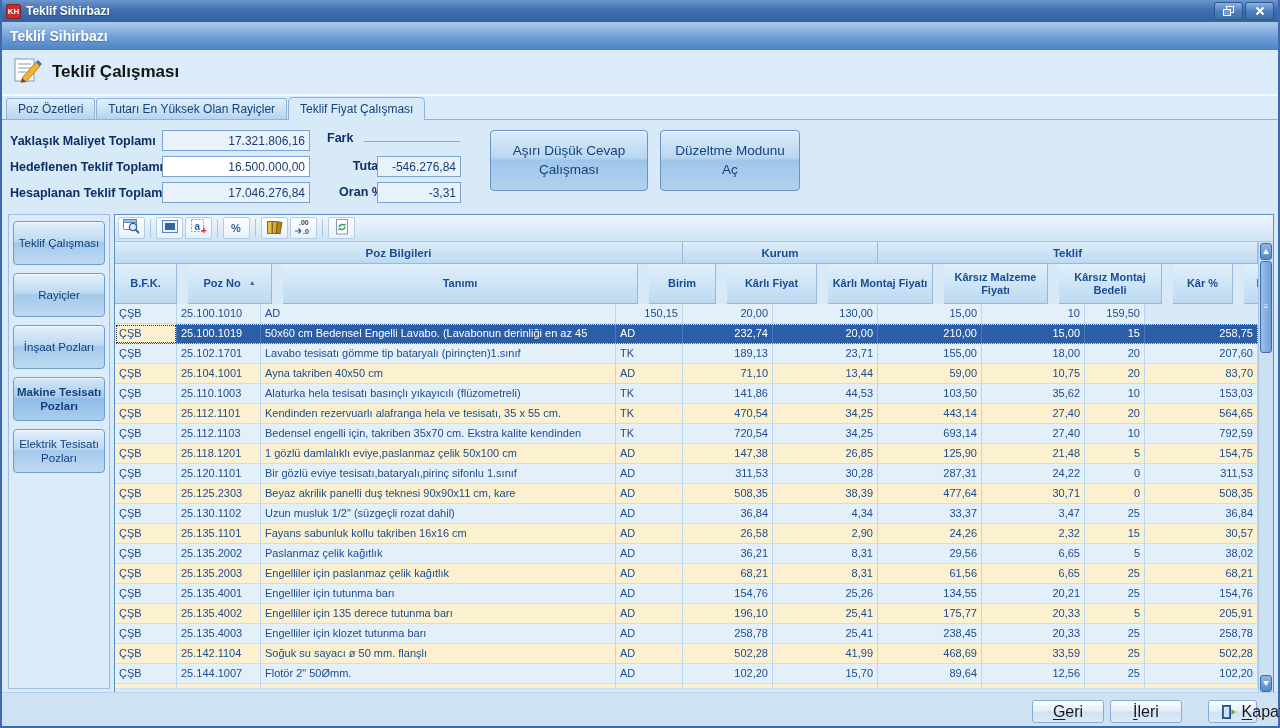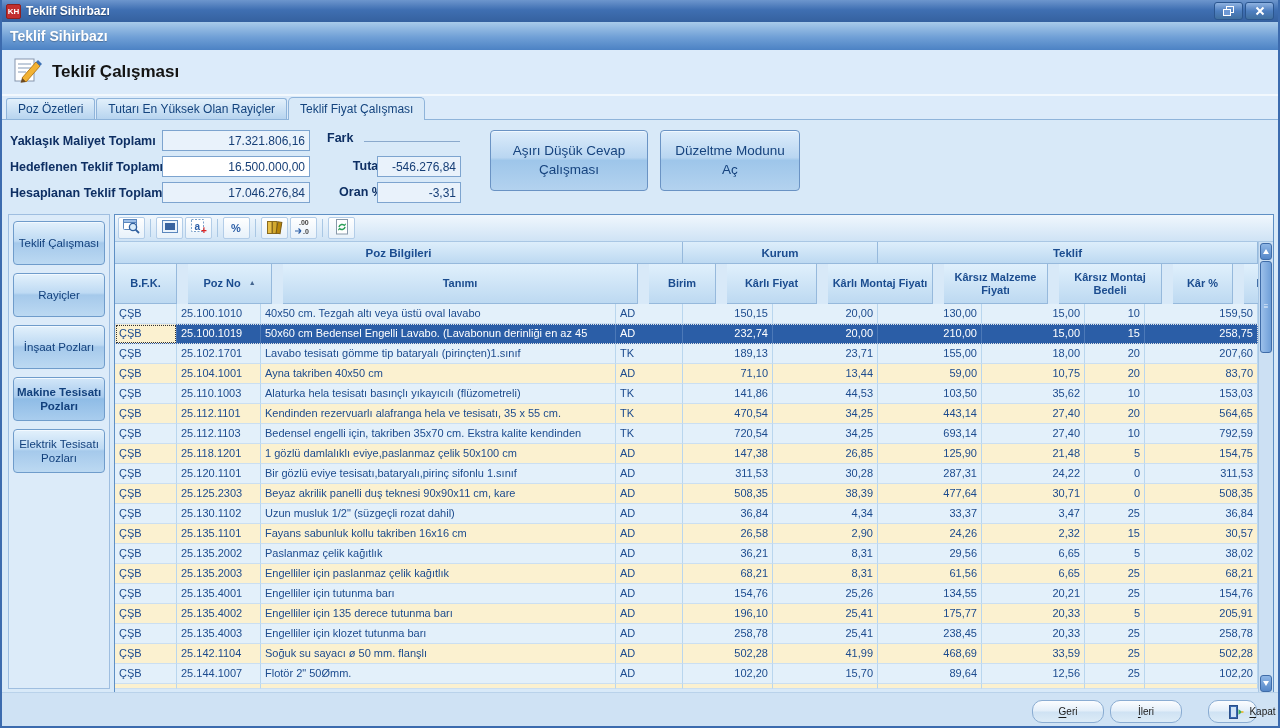--- a/index.html
+++ b/index.html
@@ -109,23 +109,23 @@
     background:linear-gradient(#8fb7e6,#5587c8); display:flex; align-items:center; justify-content:center; }
   .sb-thumb { height:92px; margin:0 1px; border:1px solid #3f6ca8; border-radius:3px;
     background:linear-gradient(90deg,#9cc0ea,#6f9fd8); display:flex; align-items:center; justify-content:center;
     color:#eaf3fc; font-size:8px; line-height:6px; }
   .sb-space { flex:1; }
   .tri-up { width:0; height:0; border-left:3.5px solid transparent; border-right:3.5px solid transparent; border-bottom:5px solid #fff; }
   .tri-down { width:0; height:0; border-left:3.5px solid transparent; border-right:3.5px solid transparent; border-top:5px solid #fff; }
 
   
   .footer { position:absolute; left:0; right:0; bottom:0; height:34px; background:#cfe2f4; border-top:1px solid #b9d2ea; }
-  .foot-btn { position:absolute; top:7px; height:23px; border:1px solid #8aacd2; border-radius:10px;
+  .foot-btn { position:absolute; top:7px; height:23px; border:1px solid #8aacd2; border-radius:3px;
     background:linear-gradient(180deg,#fbfdff 0%,#e2eef9 48%,#cfe2f3 52%,#dcebf7 100%);
-    font-family:"Liberation Sans",sans-serif; font-size:10px; color:#1a1a1a;
+    font-family:"Liberation Sans",sans-serif; font-size:16px; color:#1a1a1a;
     display:flex; align-items:center; justify-content:center; gap:5px; cursor:default; }
   .foot-btn u { text-underline-offset:2px; }
 </style>
 </head>
 <body>
 
 <div class="window">
 
   <div class="titlebar">
     <div class="app-icon">KH</div>
@@ -266,21 +266,20 @@
               <div class="hcell">Kârlı Fiyat</div>
               <div class="hcell">Kârlı Montaj Fiyatı</div>
               <div class="hcell">Kârsız Malzeme Fiyatı</div>
               <div class="hcell">Kârsız Montaj Bedeli</div>
               <div class="hcell">Kâr %</div>
               <div class="hcell">Kârlı Teklif Fiyatı</div>
             </div>
             <div class="row blue" style="grid-template-columns: 62px 84px 355px 67px 90px 105px 104px 103px 60px 113px;">
               <div class="cell">ÇŞB</div>
               <div class="cell">25.100.1010</div>
-              <div class="cell">40x50 cm. Tezgah altı veya  üstü oval lavabo</div>
               <div class="cell">AD</div>
               <div class="cell num">150,15</div>
               <div class="cell num">20,00</div>
               <div class="cell num">130,00</div>
               <div class="cell num">15,00</div>
               <div class="cell num">10</div>
               <div class="cell num">159,50</div>
             </div>
             <div class="row cream selected" style="grid-template-columns: 62px 84px 355px 67px 90px 105px 104px 103px 60px 113px;">
               <div class="cell focus-cell">ÇŞB</div>

